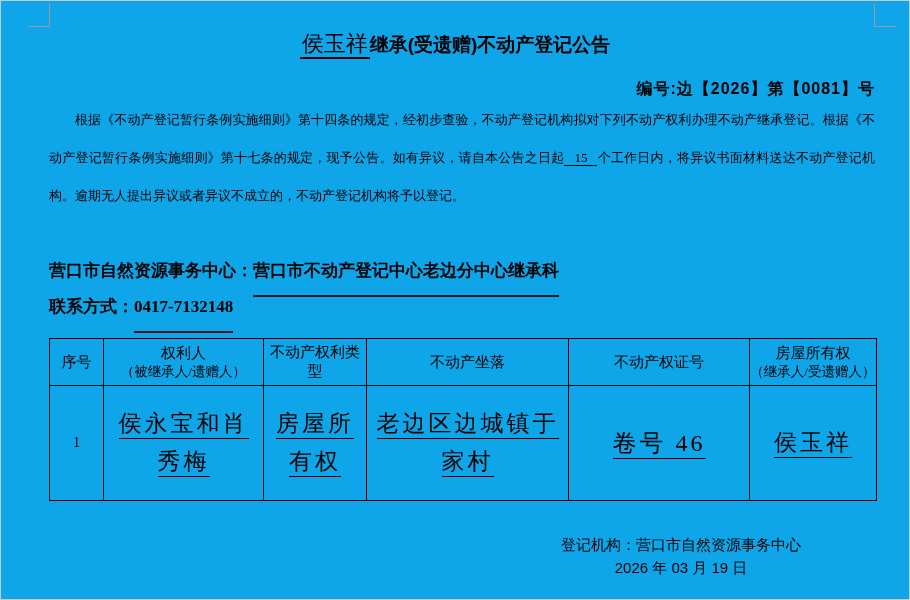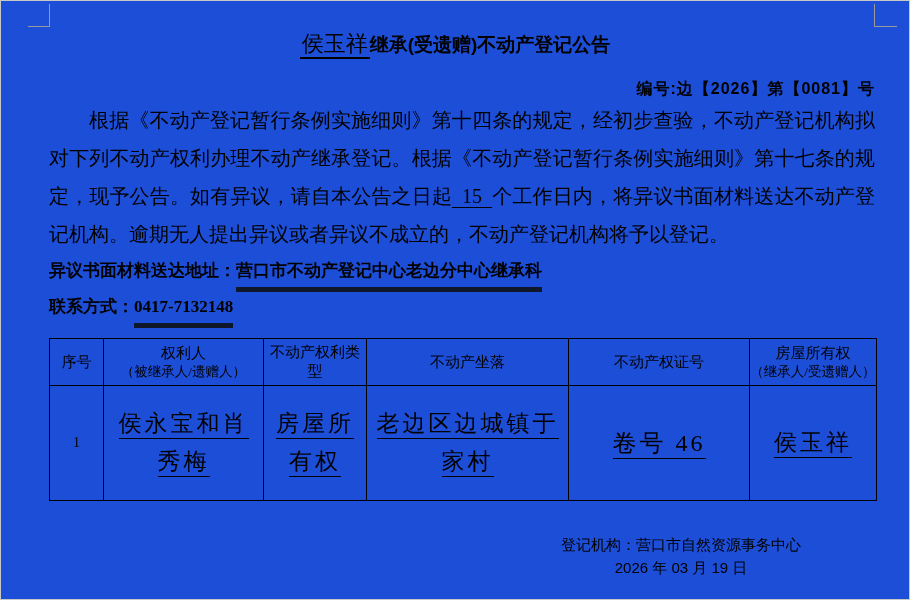--- a/index.html
+++ b/index.html
@@ -1,20 +1,20 @@
 <!DOCTYPE html>
 <html><head>
 <meta charset="utf-8">
 <style>
   html, body { margin: 0; padding: 0; background: #ffffff; }
   .page {
     position: relative;
     width: 910px;
     height: 600px;
-    background: #1d4ed8;
+    background: #0ea5e9;
     border: 1px solid #c8c8c8;
     box-sizing: border-box;
     font-family: "Liberation Serif", "DejaVu Serif", serif;
     color: #000000;
     overflow: hidden;
   }
   
   .crop-tl {
     position: absolute; left: 27px; top: 3px; width: 21px; height: 22px;
     border-right: 1px solid #9a9a9a; border-bottom: 1px solid #9a9a9a;
@@ -37,34 +37,34 @@
     font-family: "Liberation Sans", "DejaVu Sans", sans-serif;
   }
   .doc-number {
     position: absolute; top: 70px; right: 34px;
     font-size: 16px; font-weight: 700; letter-spacing: 1px;
     font-family: "Liberation Sans", "DejaVu Sans", sans-serif;
     margin-top: 8px;
   }
   .body-paragraph {
     position: absolute; left: 48px; top: 100px; width: 826px;
-    font-size: 20px; line-height: 38px;
+    font-size: 13px; line-height: 38px;
     text-align: justify; text-indent: 2em;
   }
   .u15 {
     border-bottom: 1px solid #000;
     padding: 0 10px;
   }
   .info-line {
     position: absolute; left: 48px; width: 826px;
     font-size: 17px; line-height: 20px; font-weight: 600;
   }
   .info-address { top: 260px; }
   .info-contact { top: 296px; }
-  .u-val { border-bottom: 5px solid #0f172a; padding-bottom: 7px; font-weight: 600; }
+  .u-val { border-bottom: 2px solid #0f172a; padding-bottom: 15px; font-weight: 600; }
   table.notice {
     position: absolute; left: 48px; top: 337px;
     border-collapse: collapse; table-layout: fixed;
   }
   table.notice td {
     border: 1.5px solid #000;
     text-align: center; vertical-align: middle;
     padding: 0; overflow: hidden;
   }
   tr.head-row td { height: 46px; }
@@ -99,21 +99,21 @@
     <span class="name">侯玉祥</span><span class="rest">继承(受遗赠)不动产登记公告</span>
   </div>
 
   <div class="doc-number">编号:边【2026】第【0081】号</div>
 
   <div class="body-paragraph">
     <span>根据《不动产登记暂行条例实施细则》第十四条的规定，经初步查验，不动产登记机构拟对下列不动产权利办理不动产继承登记。根据《不动产登记暂行条例实施细则》第十七条的规定，现予公告。如有异议，请自本公告之日起</span><span class="u15">15</span><span>个工作日内，将异议书面材料送达不动产登记机构。逾期无人提出异议或者异议不成立的，不动产登记机构将予以登记。</span>
   </div>
 
   <div class="info-line info-address">
-    <span>异议书面材料送达地址：</span><span class="u-val">营口市不动产登记中心老边分中心继承科</span>
+    <span>营口市自然资源事务中心：</span><span class="u-val">营口市不动产登记中心老边分中心继承科</span>
   </div>
 
   <div class="info-line info-contact">
     <span>联系方式：</span><span class="u-val">0417-7132148</span>
   </div>
 
   <table class="notice">
     <colgroup>
       <col style="width:54px">
         <col style="width:160px">

